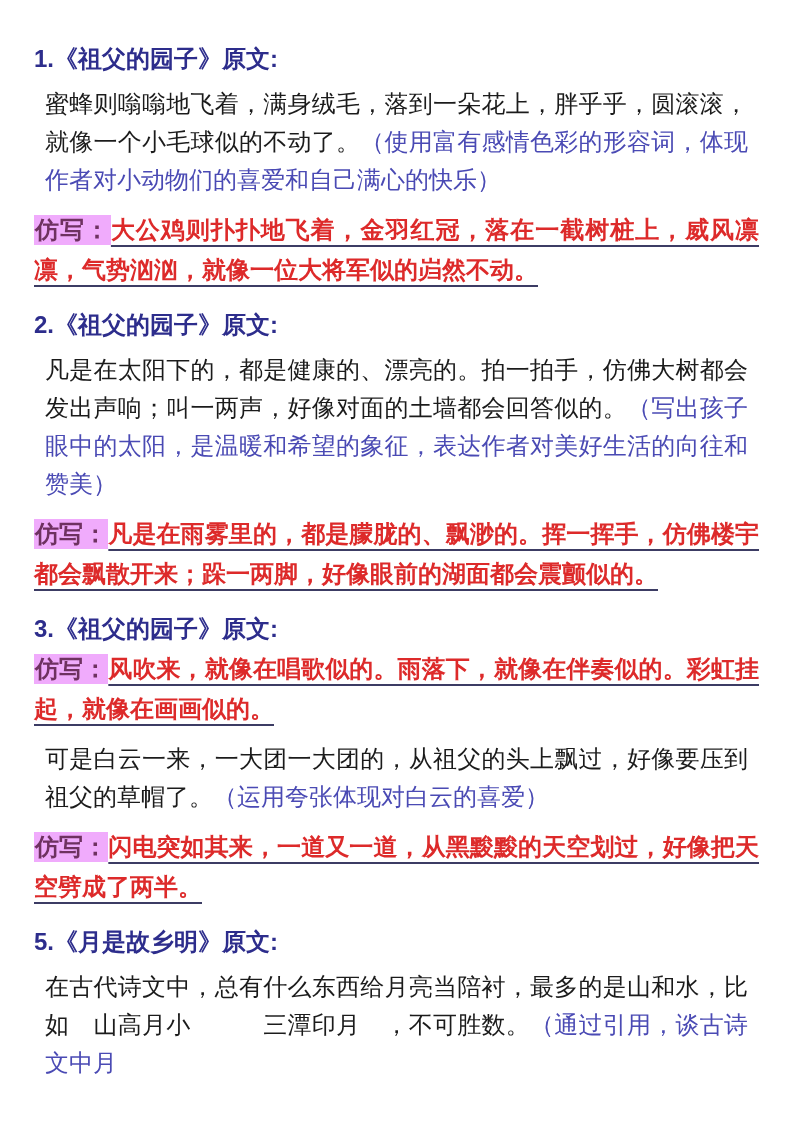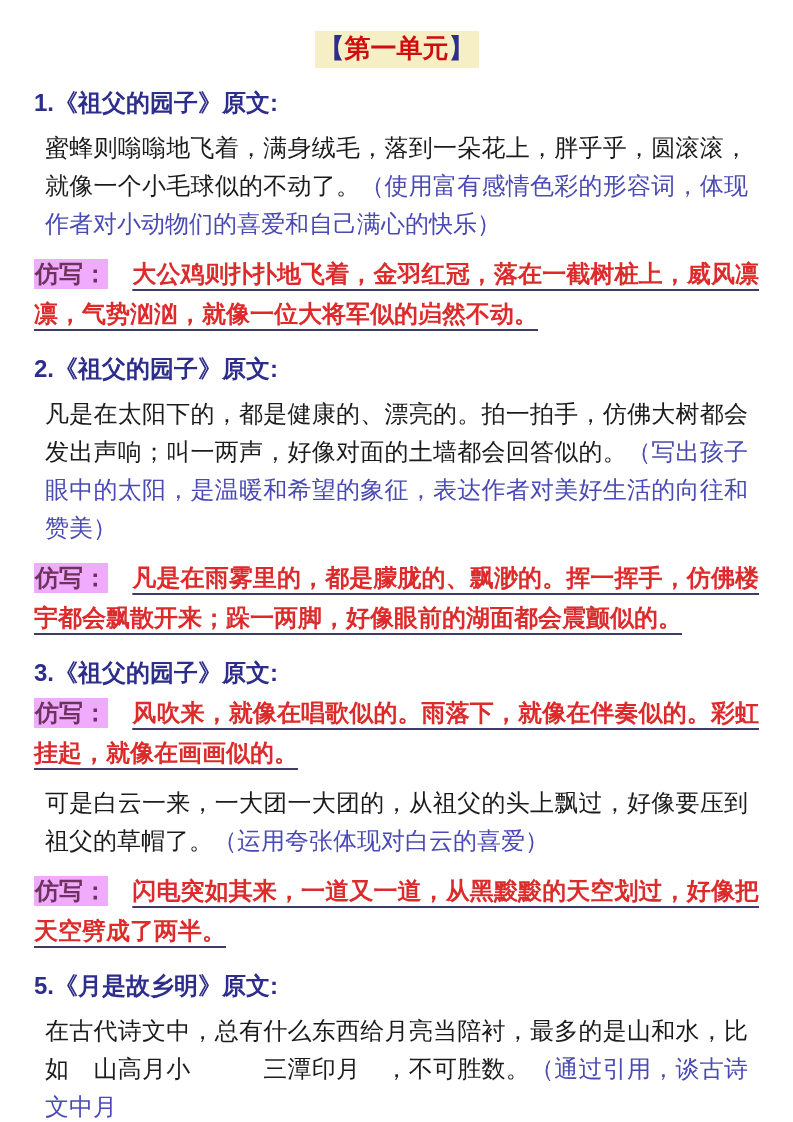--- a/index.html
+++ b/index.html
@@ -72,32 +72,28 @@
     font-weight:bold;
     padding:1px 1px 2px 1px;
   }
   .fx-red{
     color:#dd2a2a;
     font-weight:bold;
     text-decoration:underline;
     text-decoration-color:#3c3c64;
     text-decoration-thickness:2px;
     text-underline-offset:7px;
-    margin-left:24px;
   }
 </style>
 </head>
 <body>
 
 <div class="page">
 
 
-  <div class="unit">
-    <span class="u-box"><span class="u-bracket">【</span><span class="u-text">第一单元</span><span class="u-bracket">】</span></span>
-  </div>
 
   <div class="section">
     <div class="sec-heading">1.《祖父的园子》原文:</div>
     <p class="para"><span>蜜蜂则嗡嗡地飞着，满身绒毛，落到一朵花上，胖乎乎，圆滚滚，就像一个小毛球似的不动了。</span><span class="comment">（使用富有感情色彩的形容词，体现作者对小动物们的喜爱和自己满心的快乐）</span></p>
     <p class="imitation"><span class="fx-label">仿写：</span><span class="fx-red">大公鸡则扑扑地飞着，金羽红冠，落在一截树桩上，威风凛凛，气势汹汹，就像一位大将军似的岿然不动。</span></p>
   </div>
 
   <div class="section">
     <div class="sec-heading">2.《祖父的园子》原文:</div>
     <p class="para"><span>凡是在太阳下的，都是健康的、漂亮的。拍一拍手，仿佛大树都会发出声响；叫一两声，好像对面的土墙都会回答似的。</span><span class="comment">（写出孩子眼中的太阳，是温暖和希望的象征，表达作者对美好生活的向往和赞美）</span></p>

